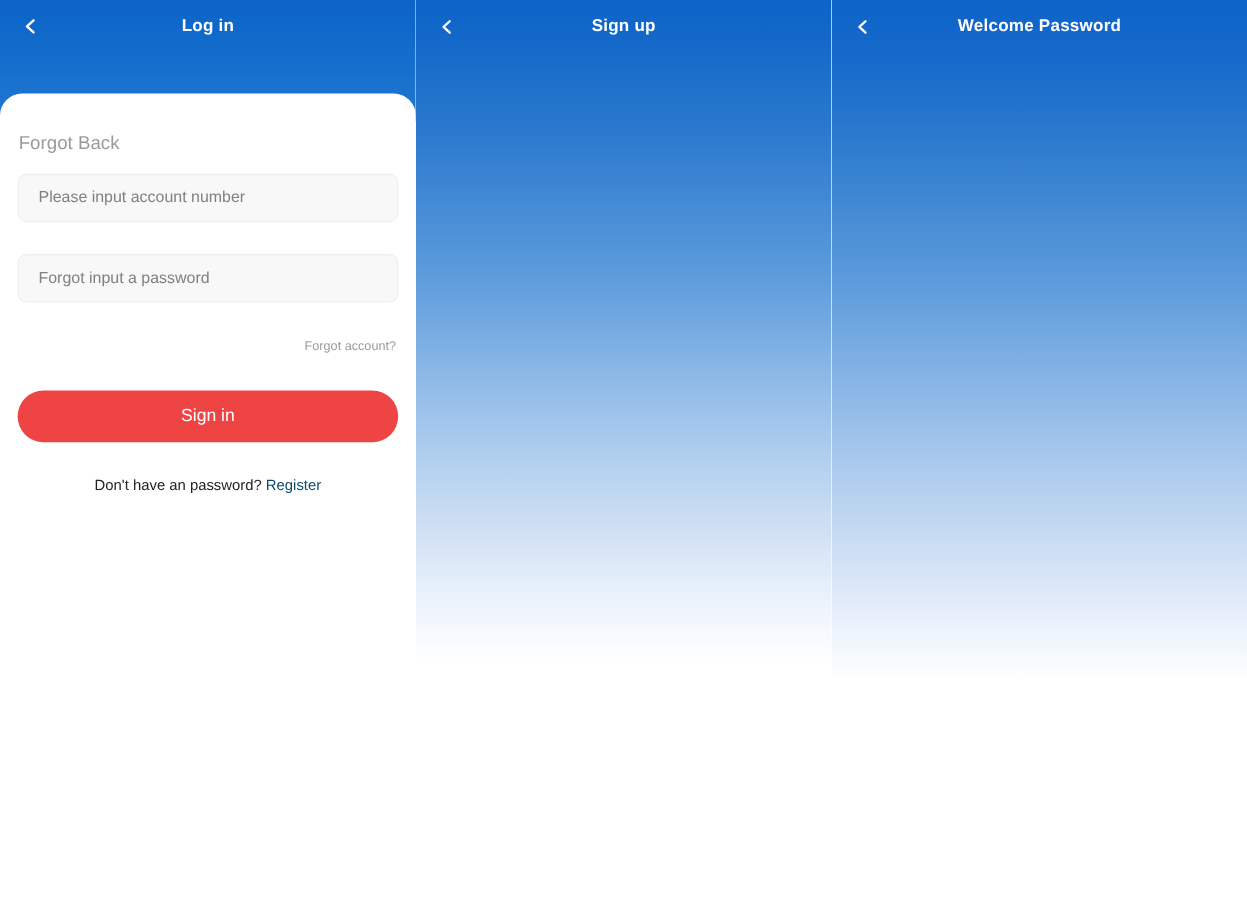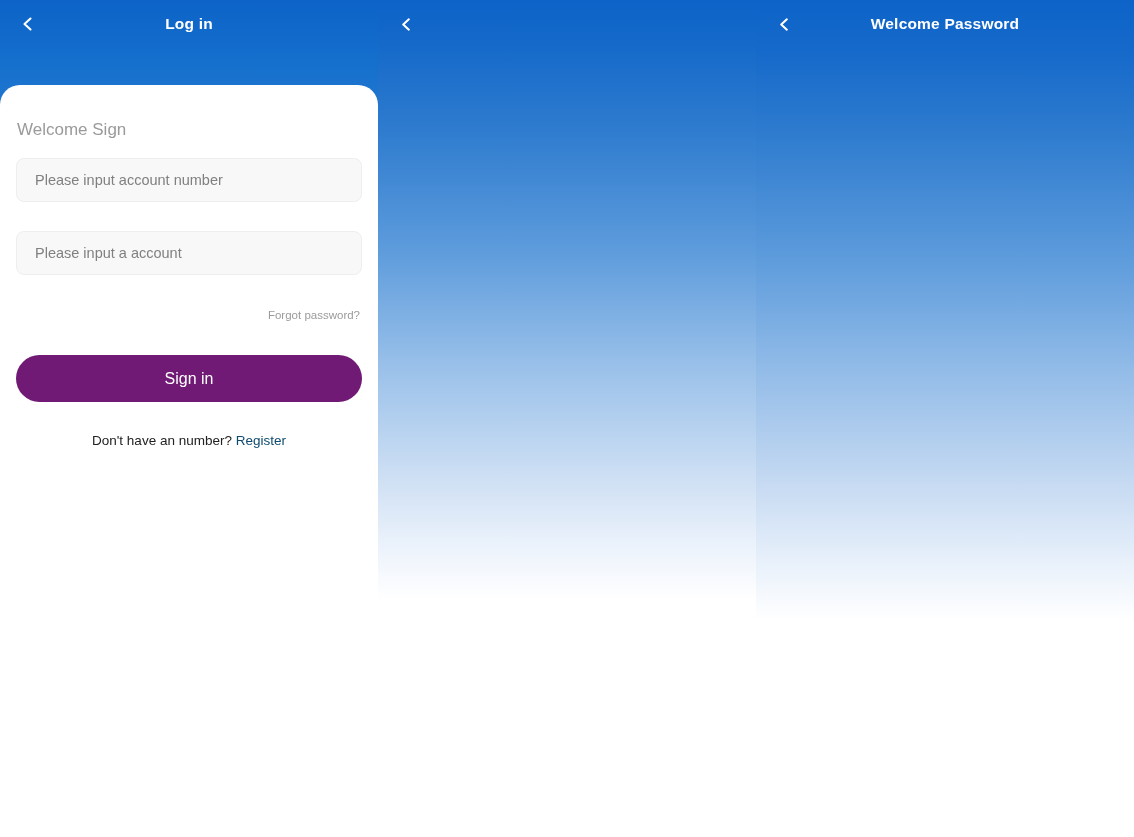--- a/index.html
+++ b/index.html
@@ -112,21 +112,21 @@
     font-size: 11.5px;
     color: #9b9b9b;
     z-index: 3;
     cursor: pointer;
   }
   .s1-signin {
     position: absolute;
     top: 355px; left: 16px;
     width: 346px;
     height: 47px;
-    background: #701a75;
+    background: #ef4444;
     color: #ffffff;
     border: none;
     border-radius: 24px;
     font-size: 16px;
     font-family: "Liberation Sans", sans-serif;
     z-index: 3;
     cursor: pointer;
   }
   .s1-bottom {
     position: absolute;
@@ -186,48 +186,49 @@
 
     <div class="nav-bar">
       <div class="back-btn">
         <svg class="chevron" width="16" height="16" viewBox="0 0 16 16">
           <polyline points="10.5,2.5 4.5,8 10.5,13.5" fill="none" stroke="#ffffff" stroke-width="2.1" stroke-linecap="round" stroke-linejoin="round"></polyline>
         </svg>
       </div>
       <div class="nav-title">Log in</div>
     </div>
 
-    <div class="s1-welcome">Welcome Sign</div>
+    <div class="s1-welcome">Forgot Back</div>
 
     <div class="s1-field s1-f1">
       <span class="ph">Please input account number</span>
     </div>
     <div class="s1-field s1-f2">
-      <span class="ph">Please input a account</span>
-    </div>
-
-    <div class="s1-forgot">Forgot password?</div>
+      <span class="ph">Forgot input a password</span>
+    </div>
+
+    <div class="s1-forgot">Forgot account?</div>
 
     <button class="s1-signin">Sign in</button>
 
     <div class="s1-bottom">
-      <span>Don't have an number?</span>
+      <span>Don't have an password?</span>
       <span class="lnk">Register</span>
     </div>
   </div>
 
   <div class="screen">
     <div class="s2-bg"></div>
 
     <div class="nav-bar">
       <div class="back-btn">
         <svg class="chevron" width="15" height="15" viewBox="0 0 16 16">
           <polyline points="10.5,2.5 4.5,8 10.5,13.5" fill="none" stroke="#ffffff" stroke-width="2.2" stroke-linecap="round" stroke-linejoin="round"></polyline>
         </svg>
       </div>
+      <div class="nav-title">Sign up</div>
     </div>
 
   </div>
 
   <div class="screen">
     <div class="s3-bg"></div>
 
     <div class="nav-bar">
       <div class="back-btn">
         <svg class="chevron" width="15" height="15" viewBox="0 0 16 16">

